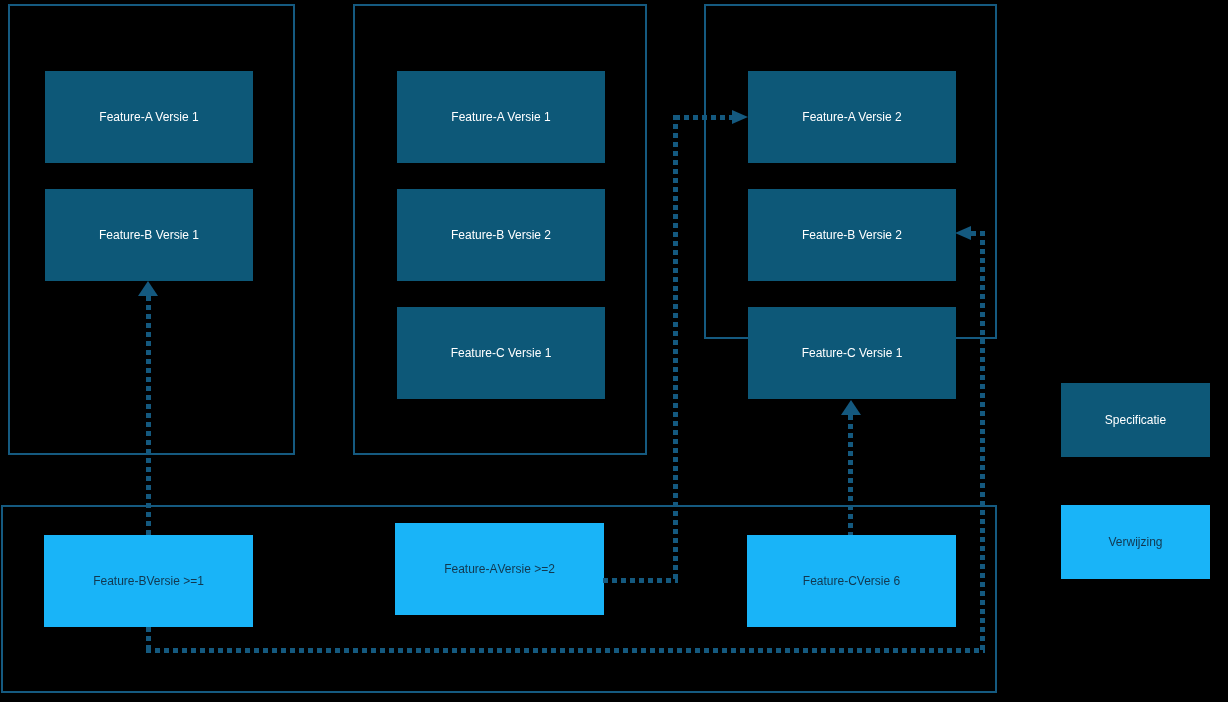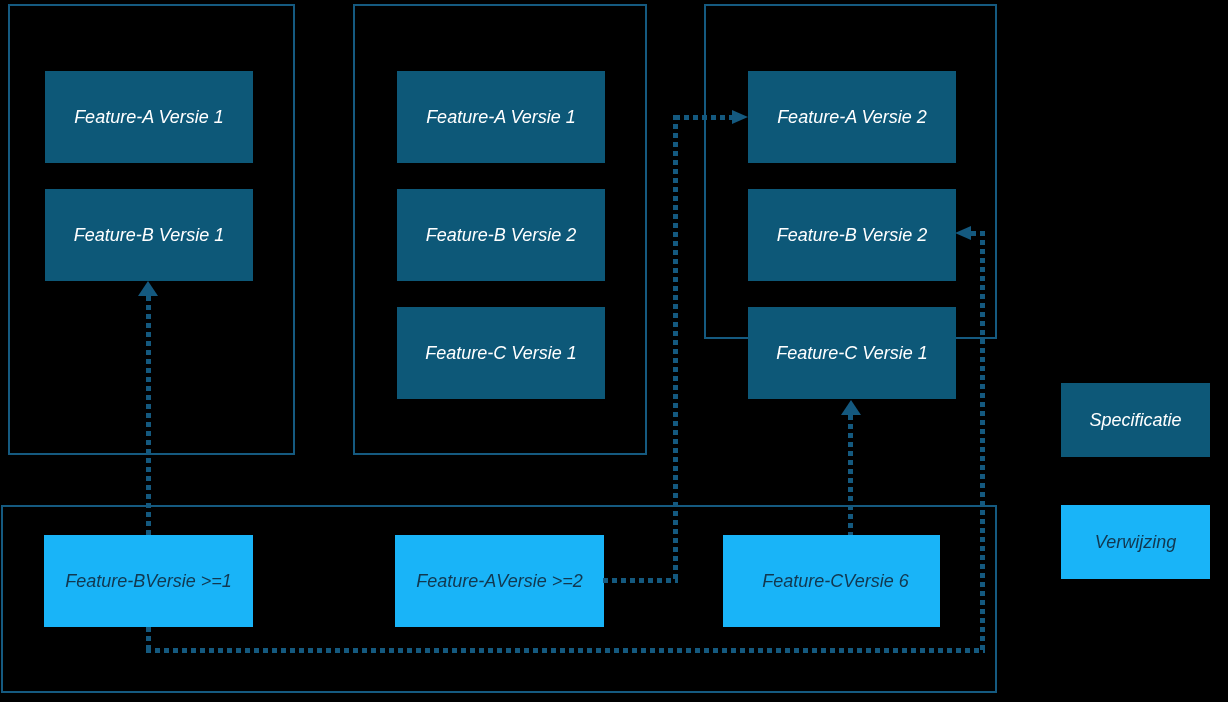--- a/index.html
+++ b/index.html
@@ -9,22 +9,21 @@
     --line:#14597f;
     --container-border:#155a80;
     --text-on-dark:#ffffff;
     --text-on-light:#123850;
   }
   html,body{margin:0;padding:0;background:var(--background);}
   .canvas{
     position:relative;width:1228px;height:702px;overflow:hidden;
     background:var(--background);
     font-family:"Liberation Sans",sans-serif;
-    font-size:18px;
-    font-style:italic;
+    font-size:12px;
   }
   .pkg{
     position:absolute;box-sizing:border-box;
     border:2px solid var(--container-border);
     background:transparent;
   }
   .spec{
     position:absolute;width:208px;height:92px;
     background:var(--specification-fill);
     color:var(--text-on-dark);
@@ -73,25 +72,25 @@
     <div class="spec" style="left:42px;top:65px;">Feature-A Versie 2</div>
     <div class="spec" style="left:42px;top:183px;">Feature-B Versie 2</div>
     <div class="spec" style="left:42px;top:301px;">Feature-C Versie 1</div>
   </div>
 
   <div class="pkg" style="left:1px;top:505px;width:996px;height:188px;">
     <div class="ref" style="left:41px;top:28px;">
       <div>Feature-B</div>
       <div>Versie &gt;=1</div>
     </div>
-    <div class="ref" style="left:392px;top:28px;">
+    <div class="ref" style="left:392px;top:16px;">
       <div>Feature-A</div>
       <div>Versie &gt;=2</div>
     </div>
-    <div class="ref" style="left:720px;top:28px;padding-left:8px;">
+    <div class="ref" style="left:744px;top:28px;">
       <div>Feature-C</div>
       <div>Versie 6</div>
     </div>
   </div>
 
   <div class="arr up" style="left:138px;top:281px;"></div>
   <div class="vline" style="left:146px;top:296px;height:239px;"></div>
 
   <div class="hline" style="left:603px;top:578px;width:75px;"></div>
   <div class="vline" style="left:673px;top:115px;height:468px;"></div>

